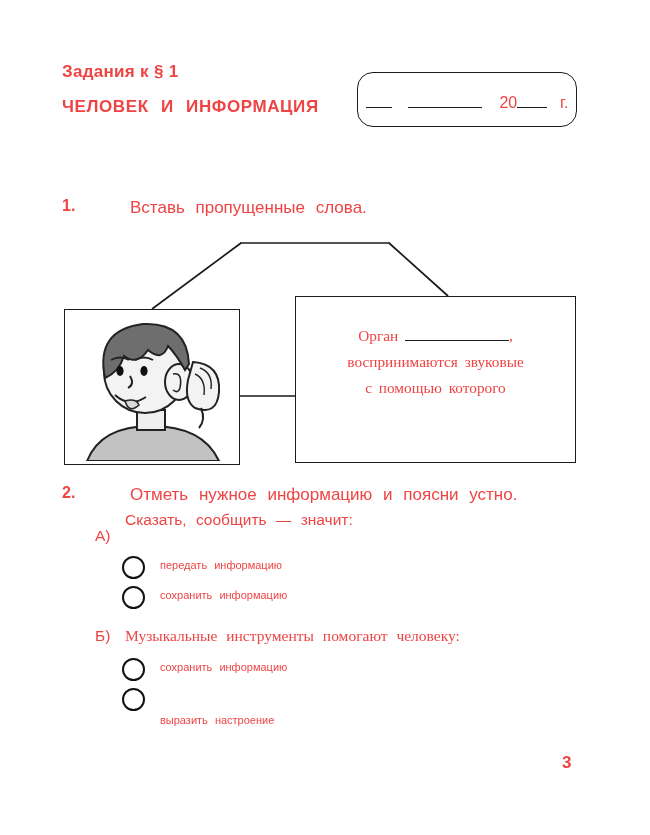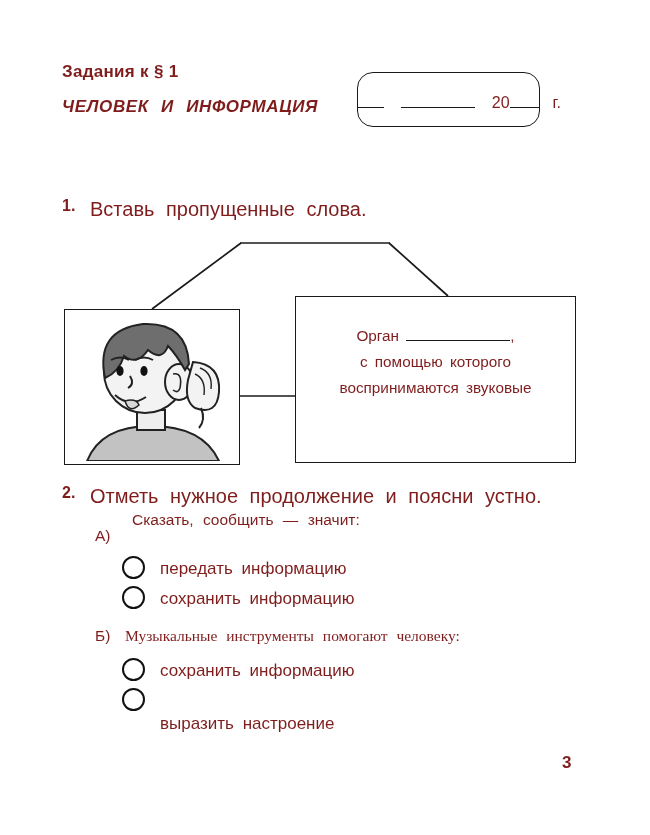--- a/index.html
+++ b/index.html
@@ -2,35 +2,35 @@
 <html><head>
 <meta charset="utf-8">
 <style>
   html,body{margin:0;padding:0;background:#e9e9e9;}
   .page{
     position:relative;
     width:650px;height:835px;
     margin:0 auto;
     background:#ffffff;
     font-family:"Liberation Sans", sans-serif;
-    color:#7f1d1d;
+    color:#ef4444;
     overflow:hidden;
   }
   .abs{position:absolute;}
   .blank{
     display:inline-block;
     height:12px;
     border-bottom:1.6px solid #1a1a1a;
   }
   .h1{font-size:17px;font-weight:bold;letter-spacing:.3px;}
-  .title{font-size:17px;font-weight:bold;letter-spacing:.6px;word-spacing:7px;font-style:italic;}
+  .title{font-size:17px;font-weight:bold;letter-spacing:.6px;word-spacing:7px;}
   .task-num{font-size:16px;font-weight:bold;}
-  .task-text{font-size:20px;word-spacing:6px;}
+  .task-text{font-size:17px;word-spacing:6px;margin-left:40px;}
   .prompt{font-size:15.5px;word-spacing:5px;}
-  .option-label{font-size:17px;word-spacing:4px;}
+  .option-label{font-size:11px;word-spacing:4px;}
   .date-box{
     border:1.7px solid #1a1a1a;
     border-radius:16px;
     box-sizing:border-box;
   }
   .date-line{
     position:absolute;
     left:0;right:0;bottom:14px;
     text-align:center;
     font-size:16px;
@@ -39,40 +39,41 @@
   .frame-box{
     border:1.7px solid #1a1a1a;
     box-sizing:border-box;
     background:#fff;
   }
   .right-box-text{
     font-size:15.3px;
     line-height:26px;
     text-align:center;
     word-spacing:3px;
+    font-family:Liberation Serif, serif;
   }
   .circle{
     width:23px;height:23px;
     border:2.2px solid #111;
     border-radius:50%;
     box-sizing:border-box;
     background:#fff;
   }
   .pagenum{font-size:17px;font-weight:bold;}
   svg line, svg path{vector-effect:non-scaling-stroke;}
 </style>
 </head>
 <body>
 
 <div class="page">
 
   <div class="abs h1" style="left:62px;top:62px;">Задания к § 1</div>
   <div class="abs title" style="left:62px;top:97px;">ЧЕЛОВЕК И ИНФОРМАЦИЯ</div>
 
-  <div class="abs date-box" style="left:357px;top:72px;width:183px;height:55px;">
+  <div class="abs date-box" style="left:357px;top:72px;width:220px;height:55px;">
     <div class="date-line">
       <span class="blank" style="width:26px;"></span>
       <span style="display:inline-block;width:8px;"></span>
       <span class="blank" style="width:74px;"></span>
       <span style="display:inline-block;width:8px;"></span>
       <span>20</span><span class="blank" style="width:30px;"></span>
       <span style="display:inline-block;width:4px;"></span>
       <span>г.</span>
     </div>
   </div>
@@ -120,30 +121,30 @@
       <path d="M52 85 Q56 98 66 89 Q63 82 52 85 Z" fill="#d9d9d9" stroke="#222" stroke-width="1.5"></path>
     </svg>
   </div>
 
   <div class="abs frame-box" style="left:295px;top:296px;width:281px;height:167px;">
     <div class="right-box-text" style="position:absolute;left:0;right:0;top:26px;">
       <div>
         <span>Орган</span>
         <span class="blank" style="width:104px;"></span><span>,</span>
       </div>
+      <div>воспринимаются звуковые</div>
       <div>с помощью которого</div>
-      <div>воспринимаются звуковые</div>
     </div>
   </div>
 
   <div class="abs task-num" style="left:62px;top:484px;">2.</div>
-  <div class="abs task-text" style="left:90px;top:485px;">Отметь нужное продолжение и поясни устно.</div>
+  <div class="abs task-text" style="left:90px;top:485px;">Отметь нужное информацию и поясни устно.</div>
 
   <div class="abs prompt" style="left:95px;top:527px;">А)</div>
-  <div class="abs prompt" style="left:125px;top:511px;margin-left:7px;">Сказать, сообщить — значит:</div>
+  <div class="abs prompt" style="left:125px;top:511px;">Сказать, сообщить — значит:</div>
 
   <div class="abs circle" style="left:122px;top:556px;"></div>
   <div class="abs option-label" style="left:160px;top:559px;">передать информацию</div>
 
   <div class="abs circle" style="left:122px;top:586px;"></div>
   <div class="abs option-label" style="left:160px;top:589px;">сохранить информацию</div>
 
   <div class="abs prompt" style="left:95px;top:627px;">Б)</div>
   <div class="abs prompt" style="left:125px;top:627px;font-family:Liberation Serif, serif;">Музыкальные инструменты помогают человеку:</div>
 

